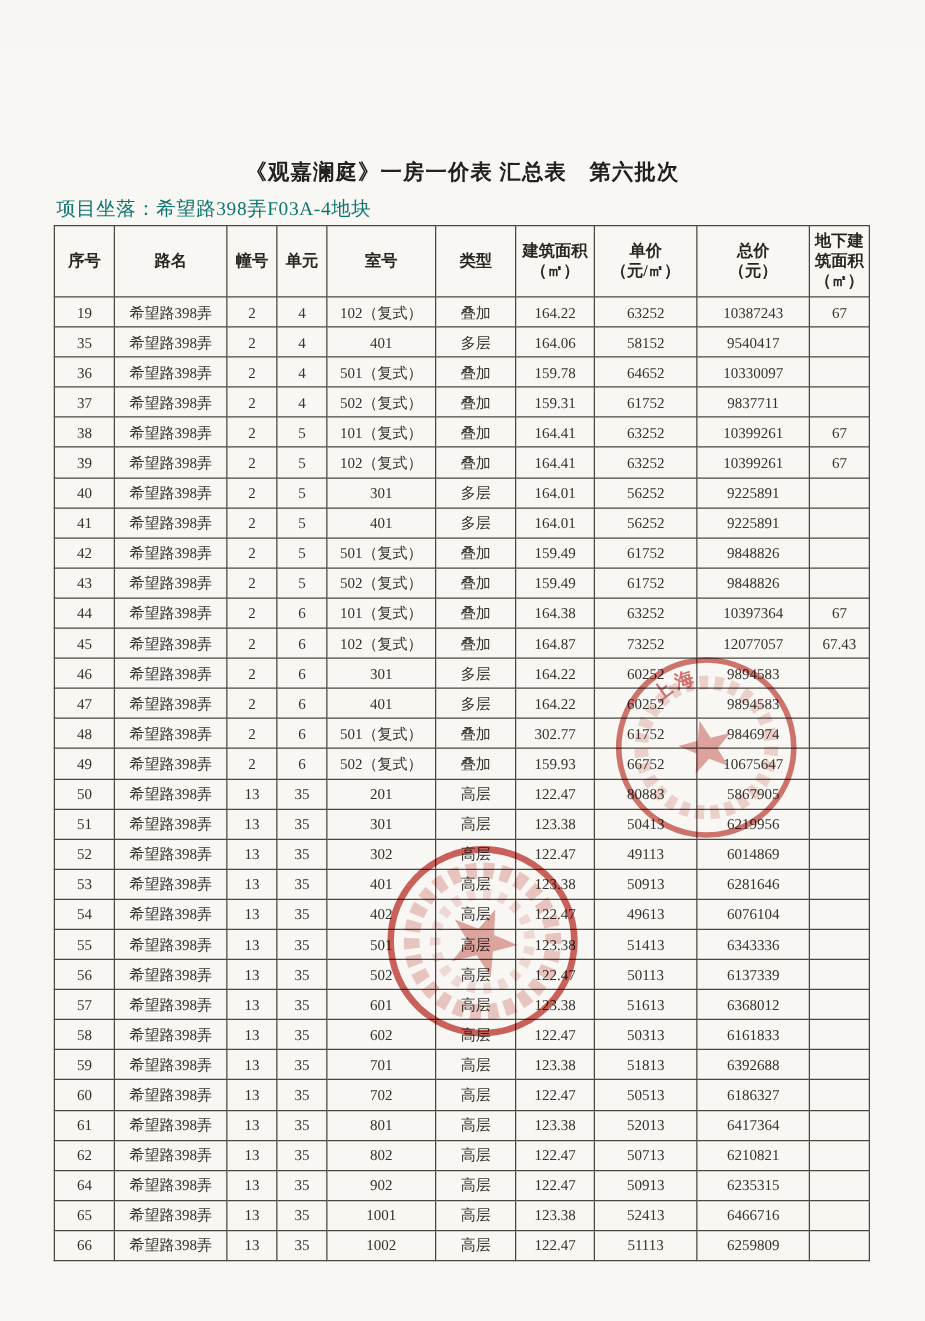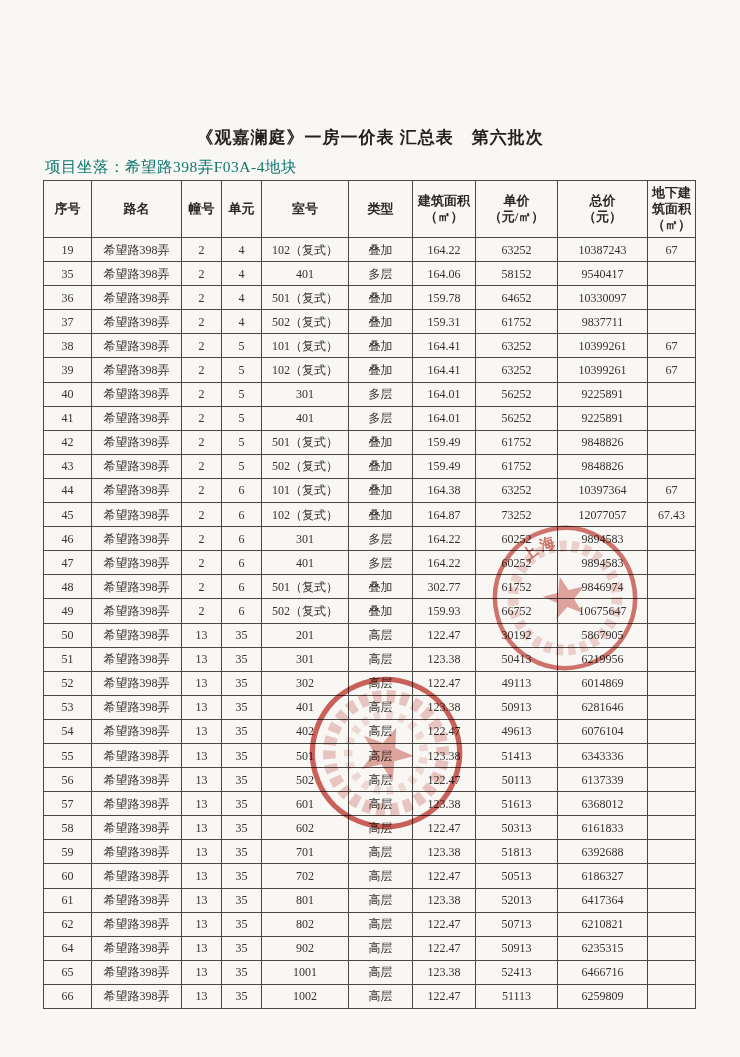--- a/index.html
+++ b/index.html
@@ -285,21 +285,21 @@
           <td></td>
         </tr>
         <tr>
           <td>50</td>
           <td>希望路398弄</td>
           <td>13</td>
           <td>35</td>
           <td>201</td>
           <td>高层</td>
           <td>122.47</td>
-          <td>30192</td>
+          <td>80883</td>
           <td>5867905</td>
           <td></td>
         </tr>
         <tr>
           <td>51</td>
           <td>希望路398弄</td>
           <td>13</td>
           <td>35</td>
           <td>301</td>
           <td>高层</td>

